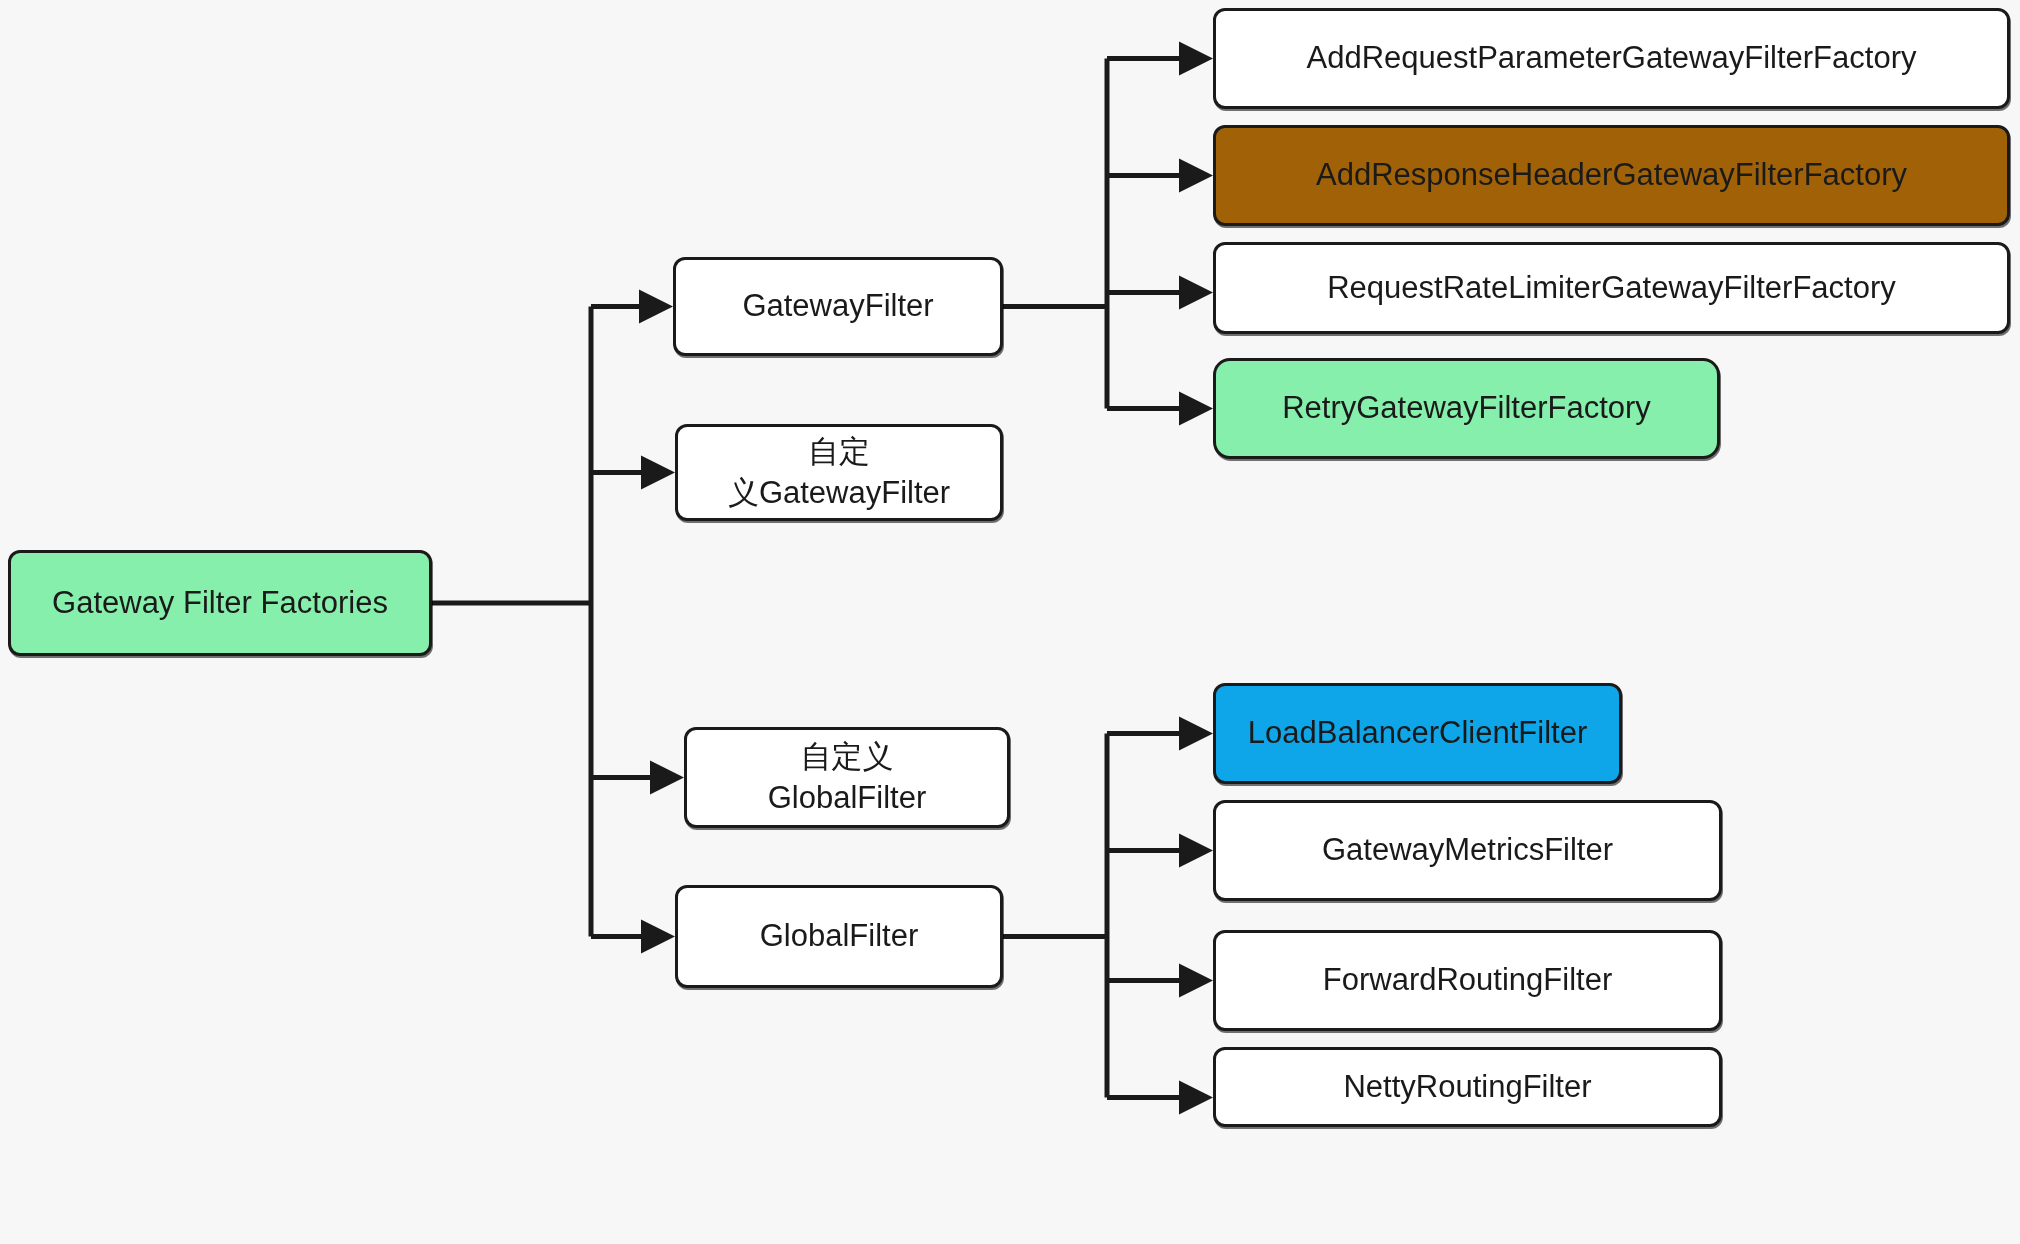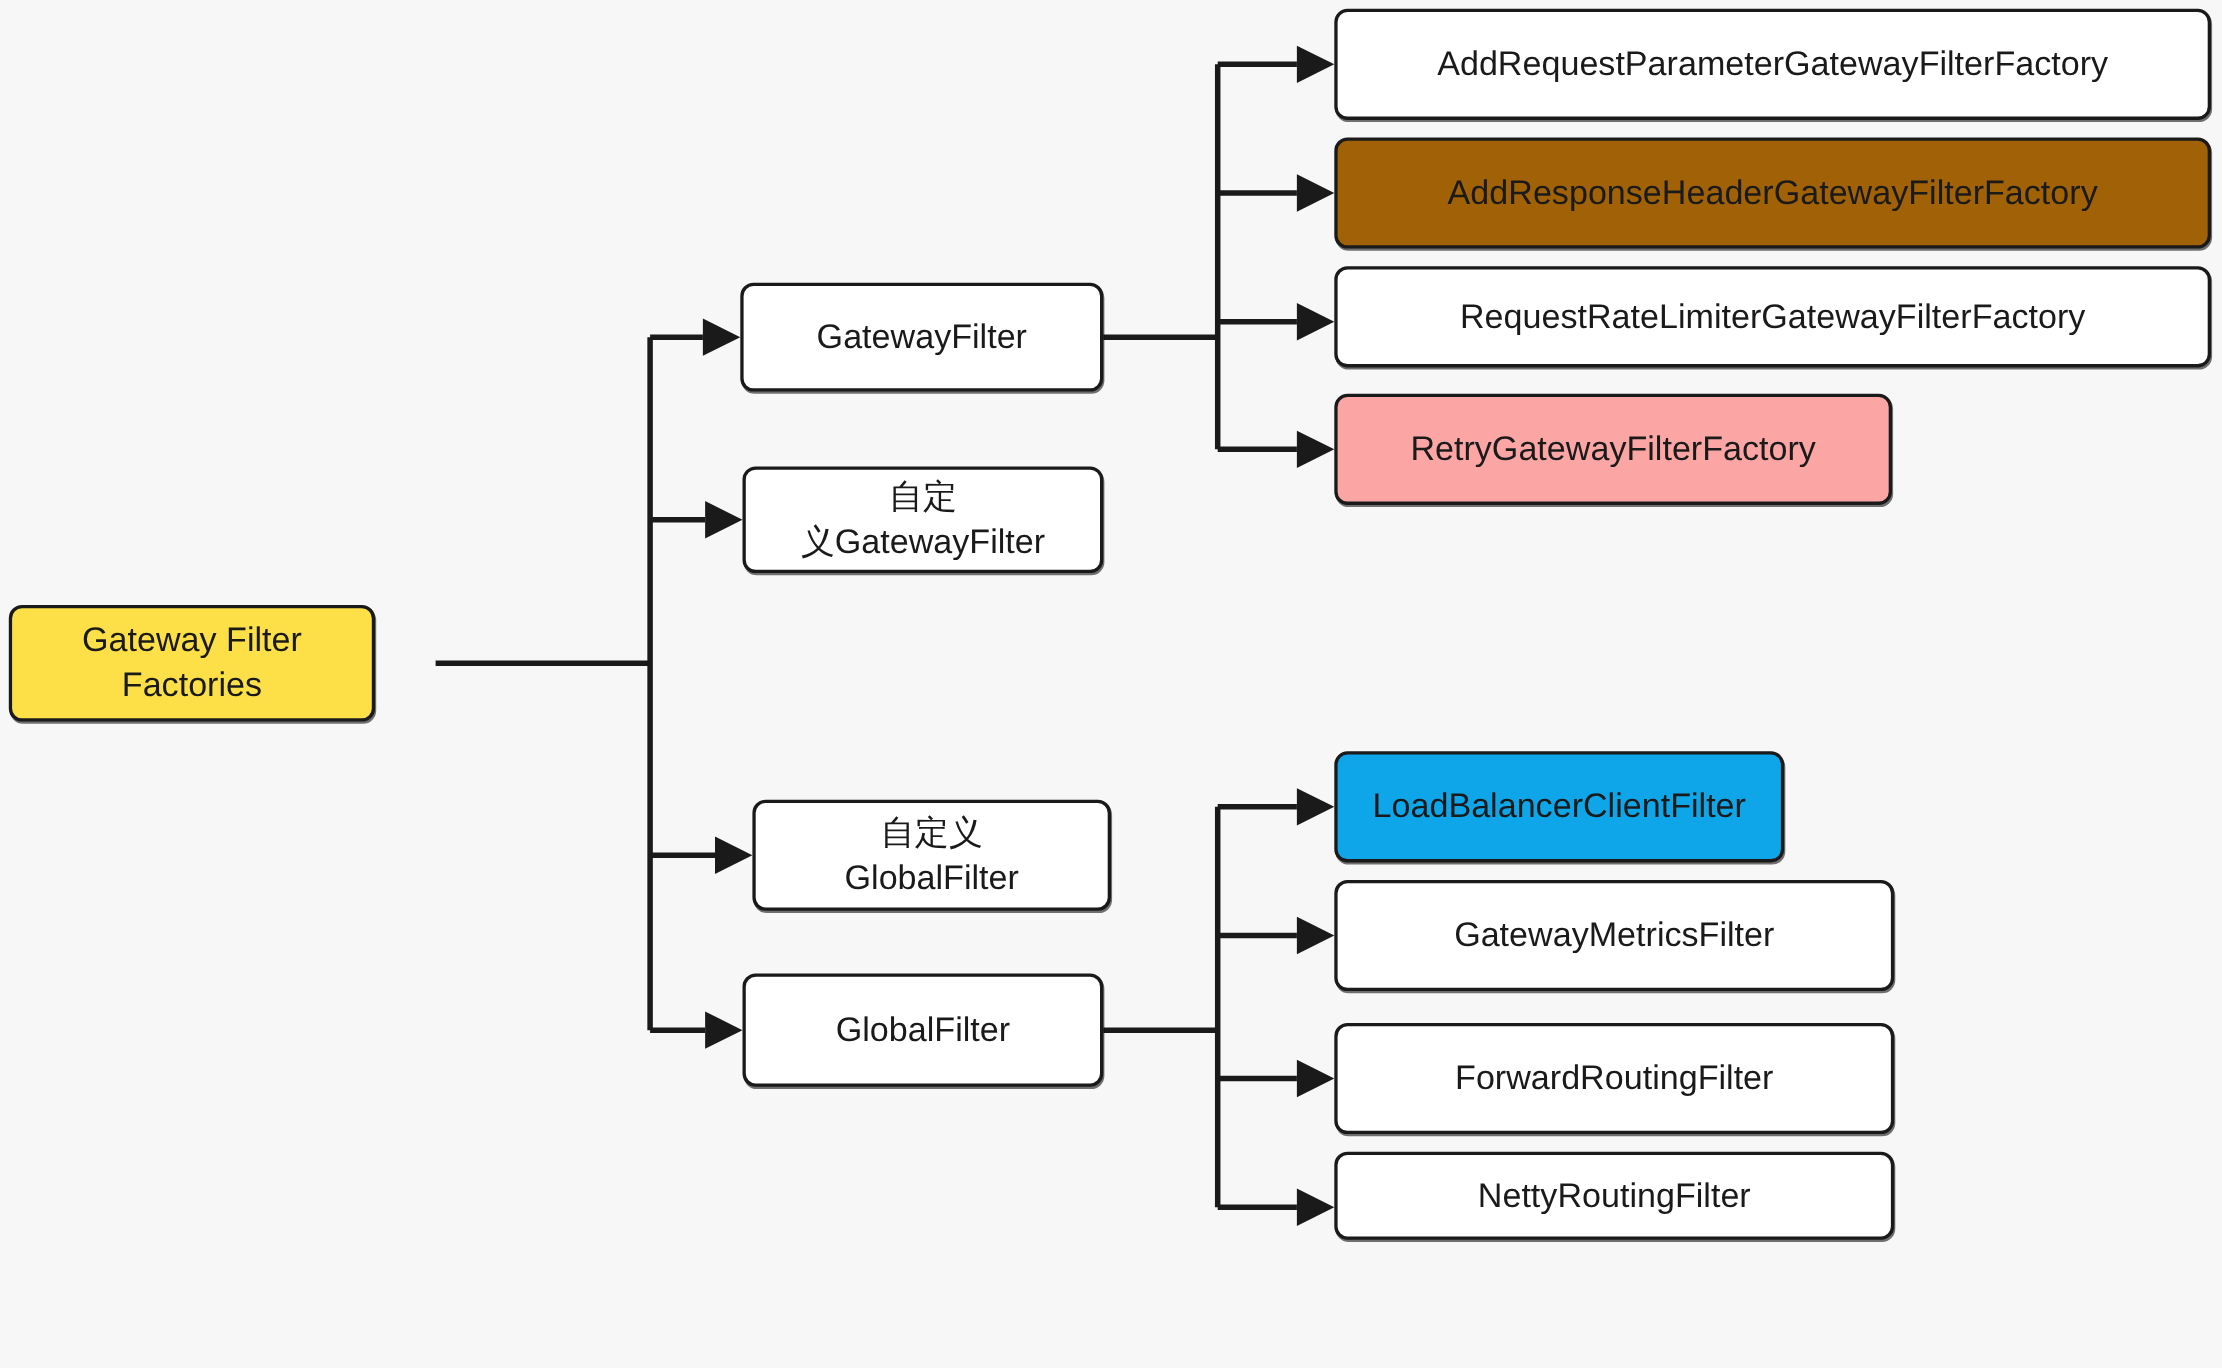--- a/index.html
+++ b/index.html
@@ -83,21 +83,21 @@
         <polygon points="1179,716.5 1213,733.5 1179,750.5" fill="#1a1a1a"></polygon>
         <path d="M 1107 850.5 L 1179 850.5" stroke="#1a1a1a" stroke-width="5" fill="none"></path>
         <polygon points="1179,833.5 1213,850.5 1179,867.5" fill="#1a1a1a"></polygon>
         <path d="M 1107 980.5 L 1179 980.5" stroke="#1a1a1a" stroke-width="5" fill="none"></path>
         <polygon points="1179,963.5 1213,980.5 1179,997.5" fill="#1a1a1a"></polygon>
         <path d="M 1107 1097.5 L 1179 1097.5" stroke="#1a1a1a" stroke-width="5" fill="none"></path>
         <polygon points="1179,1080.5 1213,1097.5 1179,1114.5" fill="#1a1a1a"></polygon>
       </g>
     </svg>
   <div id="node-layer">
-      <div class="node size-root" style="left: 8px; top: 550px; width: 333px; height: 106px; background: #fde047; border-color: rgb(26, 26, 26);">
+      <div class="node size-root" style="left: 8px; top: 550px; width: 424px; height: 106px; background: #86efac; border-color: rgb(26, 26, 26);">
         <span class="node-label">Gateway Filter Factories</span>
       </div>
       <div class="node size-mid" style="left: 673px; top: 257px; width: 330px; height: 99px; background: rgb(255, 255, 255); border-color: rgb(26, 26, 26);">
         <span class="node-label">GatewayFilter</span>
       </div>
       <div class="node size-mid" style="left: 675px; top: 424px; width: 328px; height: 97px; background: rgb(255, 255, 255); border-color: rgb(26, 26, 26);">
         <span class="node-label">自定
 义GatewayFilter</span>
       </div>
       <div class="node size-mid" style="left: 684px; top: 727px; width: 326px; height: 101px; background: rgb(255, 255, 255); border-color: rgb(26, 26, 26);">
@@ -109,21 +109,21 @@
       </div>
       <div class="node size-leaf" style="left: 1213px; top: 8px; width: 797px; height: 101px; background: rgb(255, 255, 255); border-color: rgb(26, 26, 26);">
         <span class="node-label">AddRequestParameterGatewayFilterFactory</span>
       </div>
       <div class="node size-leaf" style="left: 1213px; top: 125px; width: 797px; height: 101px; background: #a16207; border-color: rgb(26, 26, 26);">
         <span class="node-label">AddResponseHeaderGatewayFilterFactory</span>
       </div>
       <div class="node size-leaf" style="left: 1213px; top: 242px; width: 797px; height: 92px; background: rgb(255, 255, 255); border-color: rgb(26, 26, 26);">
         <span class="node-label">RequestRateLimiterGatewayFilterFactory</span>
       </div>
-      <div class="node size-leaf" style="left: 1213px; top: 358px; width: 507px; height: 101px; background: #fca5a5; border-color: rgb(26, 26, 26);">
+      <div class="node size-leaf" style="left: 1213px; top: 358px; width: 507px; height: 101px; background: #86efac; border-color: rgb(26, 26, 26); border-radius: 17px;">
         <span class="node-label">RetryGatewayFilterFactory</span>
       </div>
       <div class="node size-leaf" style="left: 1213px; top: 683px; width: 409px; height: 101px; background: #0ea5e9; border-color: rgb(26, 26, 26);">
         <span class="node-label">LoadBalancerClientFilter</span>
       </div>
       <div class="node size-leaf" style="left: 1213px; top: 800px; width: 509px; height: 101px; background: rgb(255, 255, 255); border-color: rgb(26, 26, 26);">
         <span class="node-label">GatewayMetricsFilter</span>
       </div>
       <div class="node size-leaf" style="left: 1213px; top: 930px; width: 509px; height: 101px; background: rgb(255, 255, 255); border-color: rgb(26, 26, 26);">
         <span class="node-label">ForwardRoutingFilter</span>

